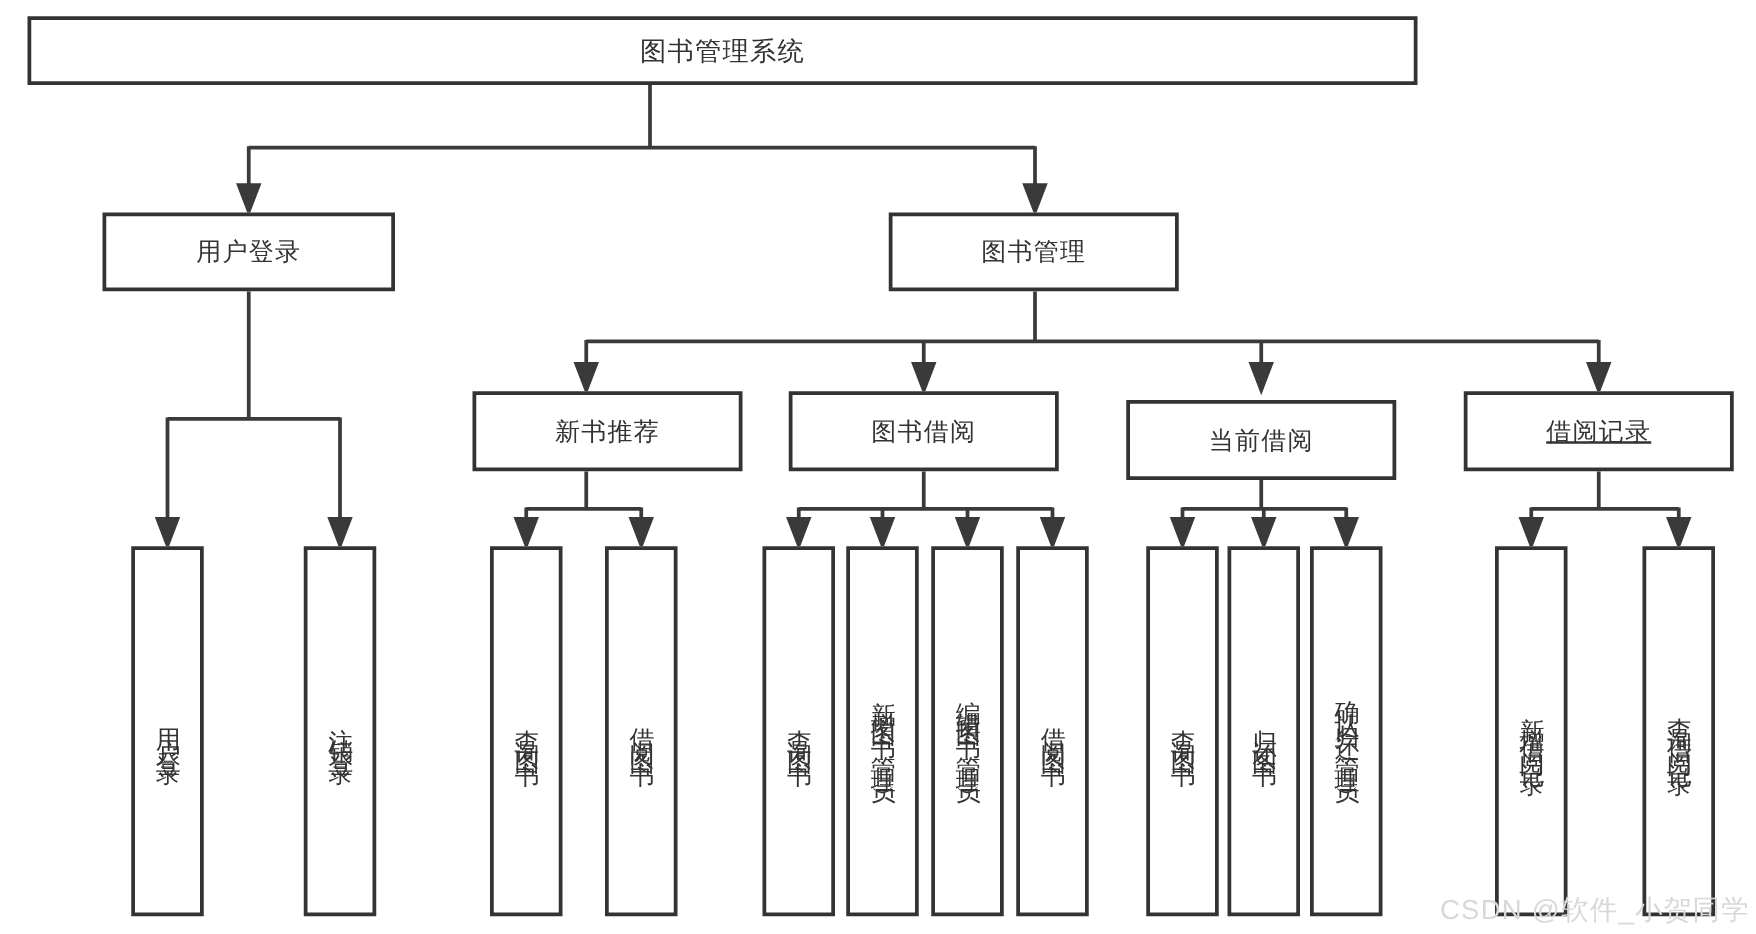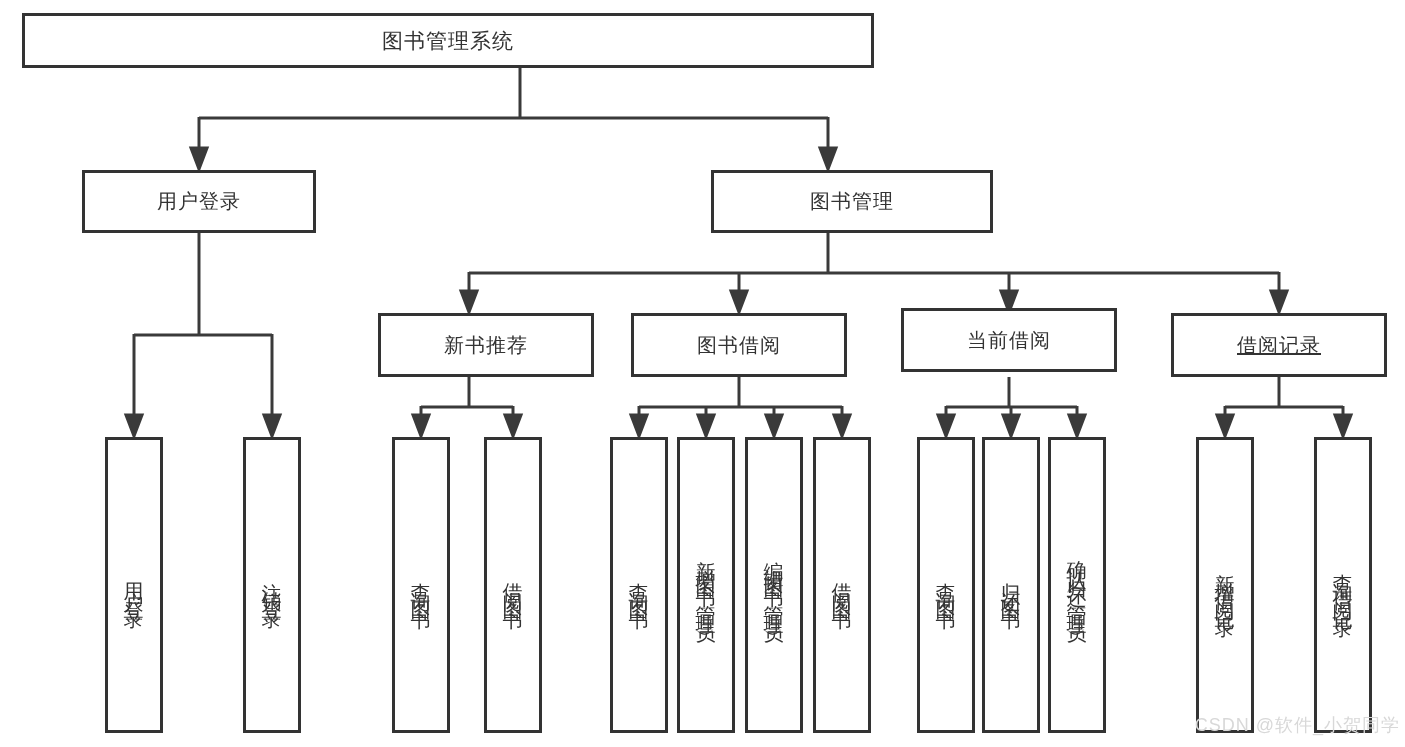--- a/index.html
+++ b/index.html
@@ -25,21 +25,21 @@
   .vbox .label{
     writing-mode:vertical-rl;
     text-orientation:mixed;
     font-size:20px;
     line-height:1;
     letter-spacing:9px;
   }
   .watermark{
     position:absolute;
     top:713px;right:5px;
-    font-size:18px;
+    font-size:22px;
     letter-spacing:1px;
     color:var(--wm,#d8d8d8);
     z-index:5;
     white-space:nowrap;
   }
 </style>
 </head>
 <body>
 
 <div id="canvas">
@@ -99,38 +99,38 @@
     <polygon points="1069,415 1085,415 1077,436"></polygon>
 
     <line x1="1279" y1="377" x2="1279" y2="407"></line>
     <line x1="1225" y1="407" x2="1343" y2="407"></line>
     <line x1="1225" y1="406" x2="1225" y2="420"></line>
     <line x1="1343" y1="406" x2="1343" y2="420"></line>
     <polygon points="1217,415 1233,415 1225,436"></polygon>
     <polygon points="1335,415 1351,415 1343,436"></polygon>
   </svg>
 
-  <div class="box hbox root" style="left:22px;top:13px;width:852px;height:55px;text-align:center;">
+  <div class="box hbox root" style="left:22px;top:13px;width:1112px;height:55px;text-align:center;">
     <span class="label">图书管理系统</span>
   </div>
 
   <div class="box hbox" style="left:82px;top:170px;width:234px;height:63px;">
     <span class="label">用户登录</span>
   </div>
-  <div class="box hbox" style="left:711px;top:170px;width:282px;height:63px;">
+  <div class="box hbox" style="left:711px;top:170px;width:232px;height:63px;">
     <span class="label">图书管理</span>
   </div>
 
   <div class="box hbox" style="left:378px;top:313px;width:216px;height:64px;">
     <span class="label">新书推荐</span>
   </div>
   <div class="box hbox" style="left:631px;top:313px;width:216px;height:64px;font-family:Liberation Mono, monospace;">
     <span class="label">图书借阅</span>
   </div>
-  <div class="box hbox" style="left:901px;top:308px;width:216px;height:64px;">
+  <div class="box hbox" style="left:901px;top:320px;width:216px;height:64px;">
     <span class="label">当前借阅</span>
   </div>
   <div class="box hbox" style="left:1171px;top:313px;width:216px;height:64px;text-decoration:underline;">
     <span class="label">借阅记录</span>
   </div>
 
   <div class="box vbox" style="left:105px;top:437px;width:58px;height:296px;">
     <span class="label">用户登录</span>
   </div>
   <div class="box vbox" style="left:243px;top:437px;width:58px;height:296px;">

